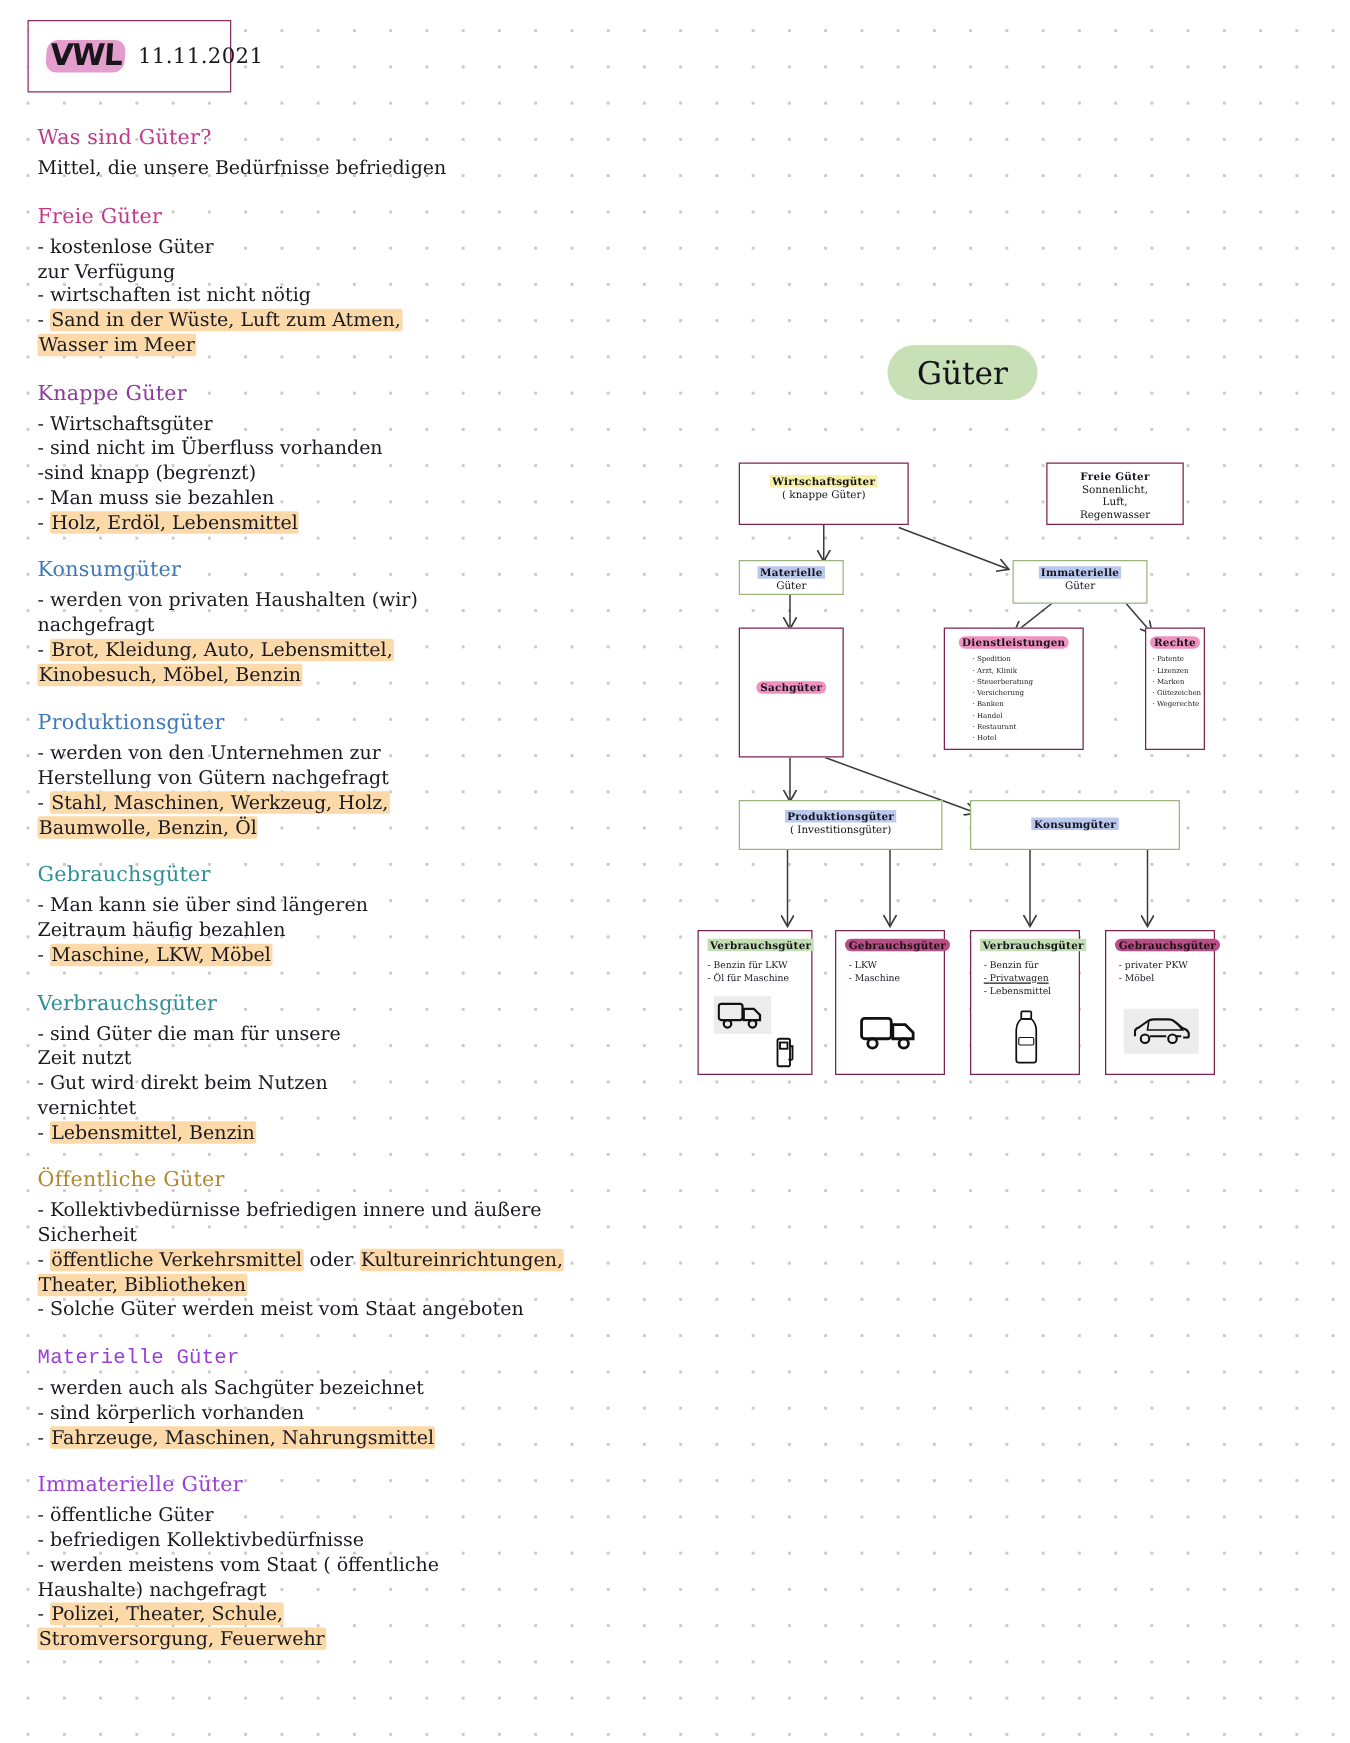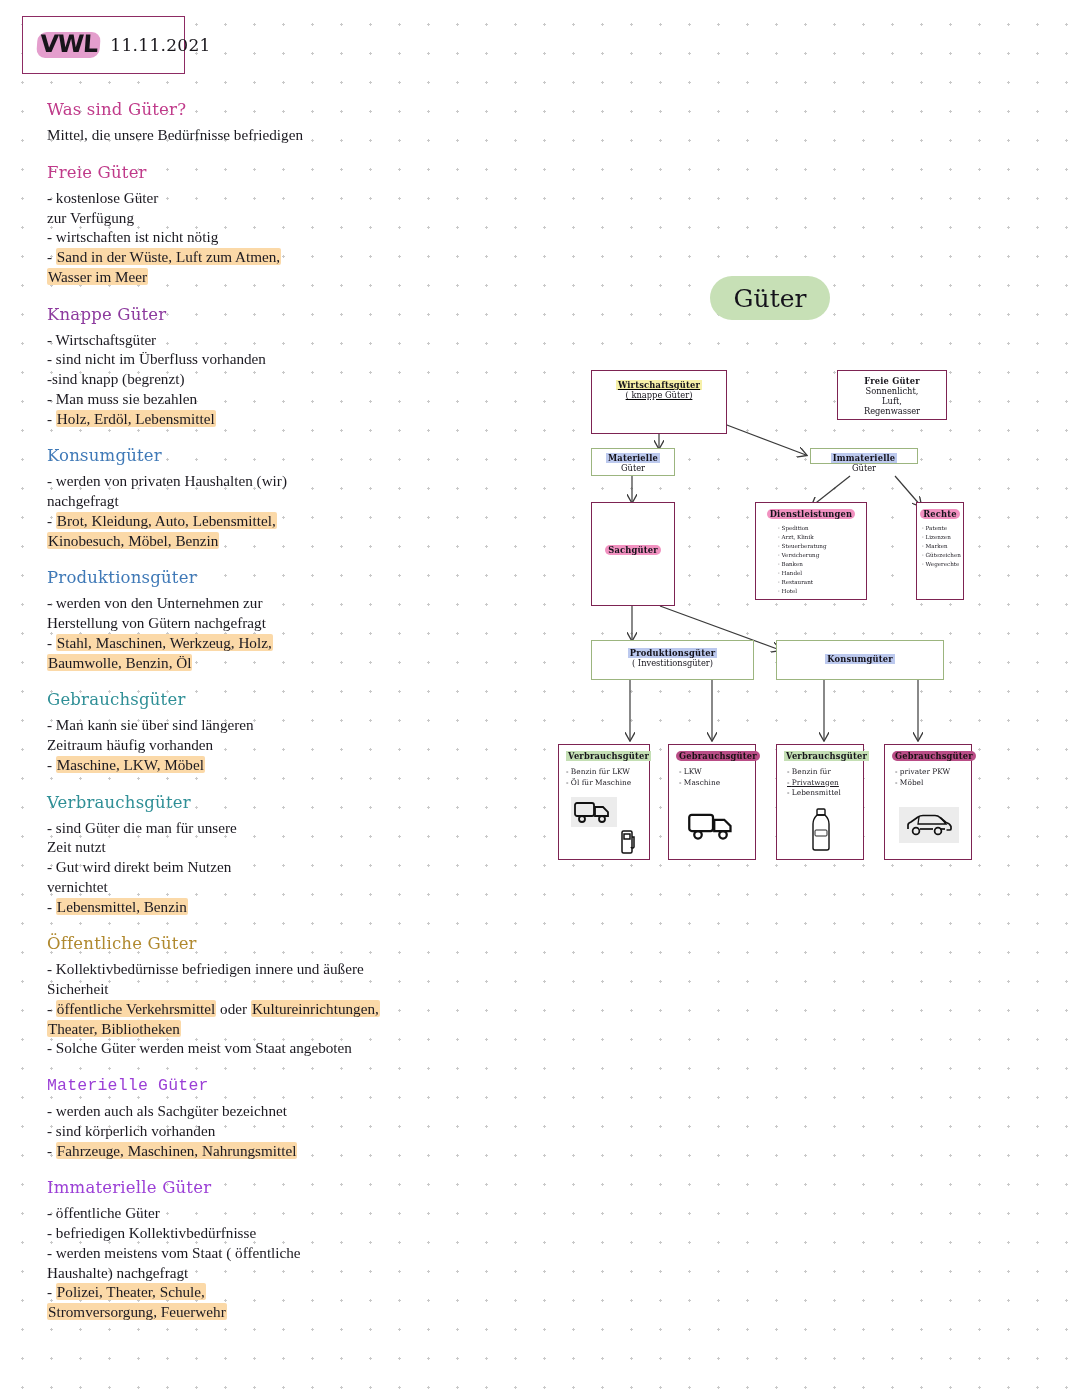--- a/index.html
+++ b/index.html
@@ -33,28 +33,28 @@
     border-radius:9px;
     line-height:1.0;
     transform:skewX(-4deg);
   }
   #header-date {
     font-family:"DejaVu Serif", serif;
     font-size:17px; color:#19171c; letter-spacing:0.3px;
   }
 
   
-  #notes { position:absolute; left:30px; top:100px; width:460px;margin-left:17px; }
+  #notes { position:absolute; left:30px; top:100px; width:460px; }
   .h-sec {
     font-size:16.5px; margin:0 0 6px 0; letter-spacing:0.2px;
     font-family:"DejaVu Serif", serif;
   }
   .line {
     font-size:15.2px; color:#1b1920; line-height:1.30;
-    margin:0; white-space:pre-wrap;font-family:Liberation Serif, serif;
+    margin:0; white-space:pre-wrap;
   }
   .blk { margin-bottom:18px; }
   mark.hl {
     background:#fbd9a8; color:#1b1920;
     padding:0 1px; border-radius:2px;
   }
 
   
   #diagram { position:absolute; left:0; top:0; width:1080px; height:1394px;
              pointer-events:none; }
@@ -142,21 +142,21 @@
     <div class="blk">
       <div class="h-sec" style="color: rgb(63, 121, 183);">Produktionsgüter</div>
       <div class="line">- werden von den Unternehmen zur</div>
       <div class="line">Herstellung von Gütern nachgefragt</div>
       <div class="line">- <mark class="hl">Stahl, Maschinen, Werkzeug, Holz,</mark></div>
       <div class="line"><mark class="hl">Baumwolle, Benzin, Öl</mark></div>
     </div>
     <div class="blk">
       <div class="h-sec" style="color: rgb(47, 143, 150);">Gebrauchsgüter</div>
       <div class="line">- Man kann sie über sind längeren</div>
-      <div class="line">Zeitraum häufig vorhanden</div>
+      <div class="line">Zeitraum häufig bezahlen</div>
       <div class="line">- <mark class="hl">Maschine, LKW, Möbel</mark></div>
     </div>
     <div class="blk">
       <div class="h-sec" style="color: rgb(47, 143, 150);">Verbrauchsgüter</div>
       <div class="line">- sind Güter die man für unsere</div>
       <div class="line">Zeit nutzt</div>
       <div class="line">- Gut wird direkt beim Nutzen</div>
       <div class="line">vernichtet</div>
       <div class="line">- <mark class="hl">Lebensmittel, Benzin</mark></div>
     </div>
@@ -203,42 +203,42 @@
       <path d="M895,476 L921,506"></path>
       <path d="M632,606 L632,640"></path>
       <path d="M660,606 L780,650"></path>
       <path d="M630,680 L630,740"></path>
       <path d="M712,680 L712,740"></path>
       <path d="M824,680 L824,740"></path>
       <path d="M918,680 L918,740"></path>
     </g>
   </svg>
 
-  <div class="node n-plum" style="left:591px; top:370px; width:136px; height:64px; padding-top:9px;text-decoration:underline;">
+  <div class="node n-plum" style="left:591px; top:370px; width:136px; height:50px; padding-top:9px;">
     <div class="ttl">
       <span class="hl-yellow">Wirtschaftsgüter</span>
     </div>
     <div class="sub">( knappe Güter)</div>
   </div>
 
   <div class="node n-plum" style="left:837px; top:370px; width:110px; height:50px; padding-top:5px;">
     <div class="ttl">Freie Güter</div>
     <div class="sub">Sonnenlicht,</div>
     <div class="sub">Luft,</div>
     <div class="sub">Regenwasser</div>
   </div>
 
   <div class="node n-green" style="left:591px; top:448px; width:84px; height:28px; padding-top:4px;">
     <div class="ttl">
       <span class="hl-blue">Materielle</span>
     </div>
     <div class="sub">Güter</div>
   </div>
 
-  <div class="node n-green" style="left:810px; top:448px; width:108px; height:16px; padding-top:4px;">
+  <div class="node n-green" style="left:810px; top:448px; width:108px; height:35px; padding-top:4px;">
     <div class="ttl">
       <span class="hl-blue">Immaterielle</span>
     </div>
     <div class="sub">Güter</div>
   </div>
 
   <div class="node n-plum" style="left:591px; top:502px; width:84px; height:104px;">
     <div class="ttl" style="margin-top:42px;">
       <span class="hl-pink">Sachgüter</span>
     </div>

